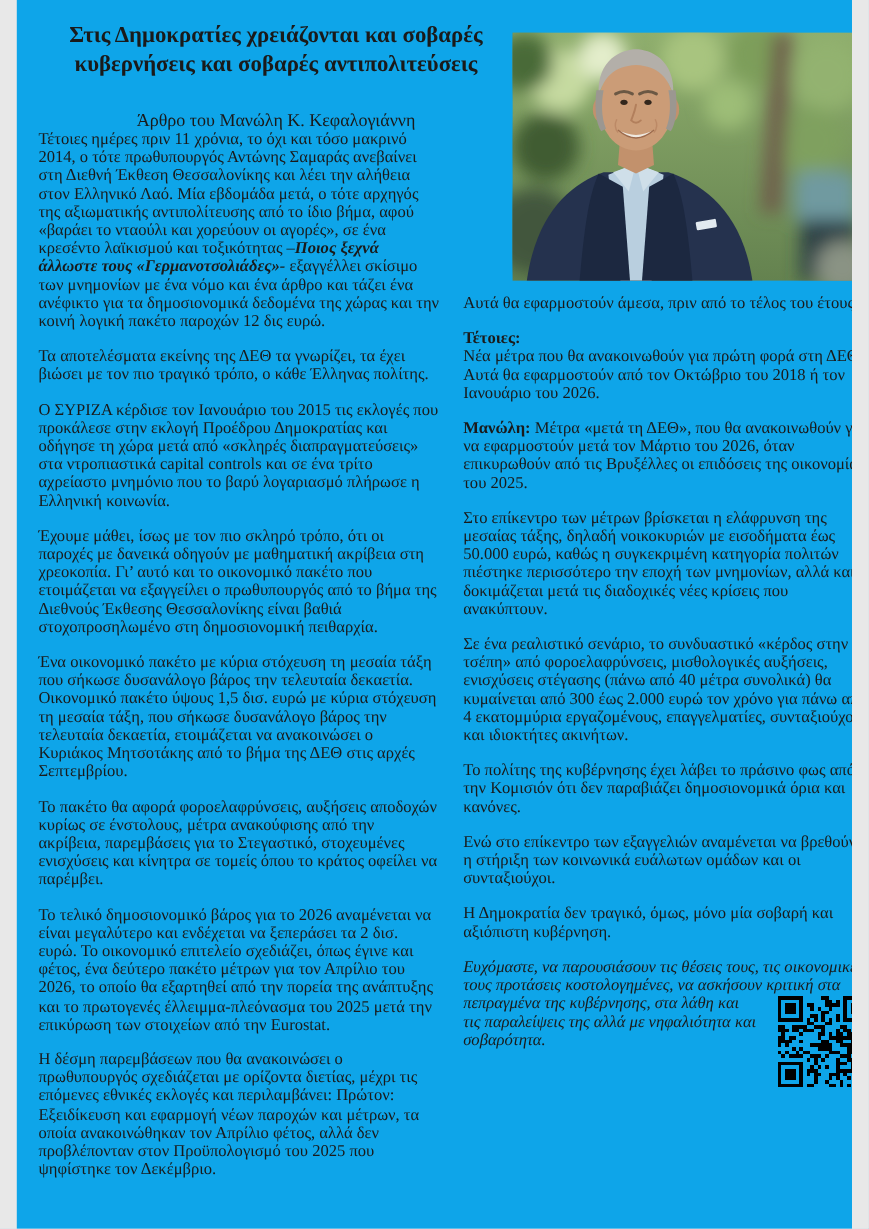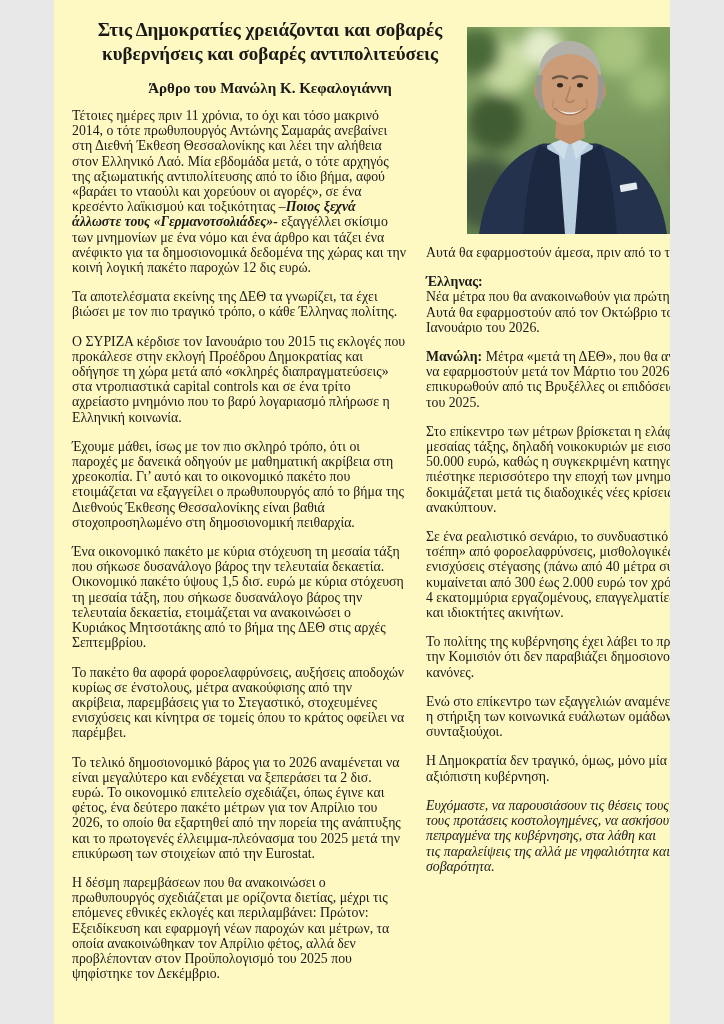--- a/index.html
+++ b/index.html
@@ -1,23 +1,23 @@
 <!DOCTYPE html>
 <html lang="el"><head>
 <meta charset="utf-8">
 <style>
   html,body{margin:0;padding:0;background:#e8e8e8;}
   .page{
-    position:relative;width:616px;height:1024px;margin:0 auto;
-    background:#fef9c3;overflow:hidden;
+    position:relative;width:696px;height:1024px;margin:0 auto;
+    background:#0ea5e9;overflow:hidden;
     font-family:"Liberation Serif","DejaVu Serif",serif;color:#1a1a1a;
   }
   .title-block{position:absolute;left:20px;top:18px;width:392px;text-align:center;}
   .title-block h1{margin:0;font-size:19px;line-height:1.28;font-weight:bold;}
-  .byline{margin-top:13px;font-size:15px;font-weight:bold;}
+  .byline{margin-top:26px;font-size:15px;font-weight:normal;}
   .photo{position:absolute;left:413px;top:27px;width:287px;height:207px;}
   .photo svg{width:100%;height:100%;display:block;}
   .col{position:absolute;font-size:13.8px;line-height:15.2px;text-align:left;}
   .col p{margin:0 0 14px 0;}
   .col-left{left:18px;top:108px;width:335px;}
   .col-right{left:372px;top:245px;width:338px;}
   .b{font-weight:bold;}
   .i{font-style:italic;margin-top:37px;}
   .qr-float{float:right;width:76px;height:76px;margin:2px 0 4px 16px;position:relative;}
   .qr-float svg{width:76px;height:76px;display:block;}
@@ -93,21 +93,21 @@
       <p><span>Τα αποτελέσματα εκείνης της ΔΕΘ τα γνωρίζει, τα έχει βιώσει με τον πιο τραγικό τρόπο, ο κάθε Έλληνας πολίτης.</span></p>
       <p><span>Ο ΣΥΡΙΖΑ κέρδισε τον Ιανουάριο του 2015 τις εκλογές που προκάλεσε στην εκλογή Προέδρου Δημοκρατίας και οδήγησε τη χώρα μετά από «σκληρές διαπραγματεύσεις» στα ντροπιαστικά capital controls και σε ένα τρίτο αχρείαστο μνημόνιο που το βαρύ λογαριασμό πλήρωσε η Ελληνική κοινωνία.</span></p>
       <p><span>Έχουμε μάθει, ίσως με τον πιο σκληρό τρόπο, ότι οι παροχές με δανεικά οδηγούν με μαθηματική ακρίβεια στη χρεοκοπία. Γι’ αυτό και το οικονομικό πακέτο που ετοιμάζεται να εξαγγείλει ο πρωθυπουργός από το βήμα της Διεθνούς Έκθεσης Θεσσαλονίκης είναι βαθιά στοχοπροσηλωμένο στη δημοσιονομική πειθαρχία.</span></p>
       <p><span>Ένα οικονομικό πακέτο με κύρια στόχευση τη μεσαία τάξη που σήκωσε δυσανάλογο βάρος την τελευταία δεκαετία. Οικονομικό πακέτο ύψους 1,5 δισ. ευρώ με κύρια στόχευση τη μεσαία τάξη, που σήκωσε δυσανάλογο βάρος την τελευταία δεκαετία, ετοιμάζεται να ανακοινώσει ο Κυριάκος Μητσοτάκης από το βήμα της ΔΕΘ στις αρχές Σεπτεμβρίου.</span></p>
       <p><span>Το πακέτο θα αφορά φοροελαφρύνσεις, αυξήσεις αποδοχών κυρίως σε ένστολους, μέτρα ανακούφισης από την ακρίβεια, παρεμβάσεις για το Στεγαστικό, στοχευμένες ενισχύσεις και κίνητρα σε τομείς όπου το κράτος οφείλει να παρέμβει.</span></p>
       <p><span>Το τελικό δημοσιονομικό βάρος για το 2026 αναμένεται να είναι μεγαλύτερο και ενδέχεται να ξεπεράσει τα 2 δισ. ευρώ. Το οικονομικό επιτελείο σχεδιάζει, όπως έγινε και φέτος, ένα δεύτερο πακέτο μέτρων για τον Απρίλιο του 2026, το οποίο θα εξαρτηθεί από την πορεία της ανάπτυξης και το πρωτογενές έλλειμμα-πλεόνασμα του 2025 μετά την επικύρωση των στοιχείων από την Eurostat.</span></p>
       <p><span>Η δέσμη παρεμβάσεων που θα ανακοινώσει ο πρωθυπουργός σχεδιάζεται με ορίζοντα διετίας, μέχρι τις επόμενες εθνικές εκλογές και περιλαμβάνει: Πρώτον: Εξειδίκευση και εφαρμογή νέων παροχών και μέτρων, τα οποία ανακοινώθηκαν τον Απρίλιο φέτος, αλλά δεν προβλέπονταν στον Προϋπολογισμό του 2025 που ψηφίστηκε τον Δεκέμβριο.</span></p>
     </div>
   <div class="col col-right">
       <p><span>Αυτά θα εφαρμοστούν άμεσα, πριν από το τέλος του έτους.</span></p>
-      <p><span class="b">Έλληνας:</span><br><span>Νέα μέτρα που θα ανακοινωθούν για πρώτη φορά στη ΔΕΘ. Αυτά θα εφαρμοστούν από τον Οκτώβριο του 2018 ή τον Ιανουάριο του 2026.</span></p>
+      <p><span class="b">Τέτοιες:</span><br><span>Νέα μέτρα που θα ανακοινωθούν για πρώτη φορά στη ΔΕΘ. Αυτά θα εφαρμοστούν από τον Οκτώβριο του 2018 ή τον Ιανουάριο του 2026.</span></p>
       <p><span class="b">Μανώλη:</span><span> Μέτρα «μετά τη ΔΕΘ», που θα ανακοινωθούν για να εφαρμοστούν μετά τον Μάρτιο του 2026, όταν επικυρωθούν από τις Βρυξέλλες οι επιδόσεις της οικονομίας του 2025.</span></p>
       <p><span>Στο επίκεντρο των μέτρων βρίσκεται η ελάφρυνση της μεσαίας τάξης, δηλαδή νοικοκυριών με εισοδήματα έως 50.000 ευρώ, καθώς η συγκεκριμένη κατηγορία πολιτών πιέστηκε περισσότερο την εποχή των μνημονίων, αλλά και δοκιμάζεται μετά τις διαδοχικές νέες κρίσεις που ανακύπτουν.</span></p>
       <p><span>Σε ένα ρεαλιστικό σενάριο, το συνδυαστικό «κέρδος στην τσέπη» από φοροελαφρύνσεις, μισθολογικές αυξήσεις, ενισχύσεις στέγασης (πάνω από 40 μέτρα συνολικά) θα κυμαίνεται από 300 έως 2.000 ευρώ τον χρόνο για πάνω από 4 εκατομμύρια εργαζομένους, επαγγελματίες, συνταξιούχους και ιδιοκτήτες ακινήτων.</span></p>
       <p><span>Το πολίτης της κυβέρνησης έχει λάβει το πράσινο φως από την Κομισιόν ότι δεν παραβιάζει δημοσιονομικά όρια και κανόνες.</span></p>
       <p><span>Ενώ στο επίκεντρο των εξαγγελιών αναμένεται να βρεθούν η στήριξη των κοινωνικά ευάλωτων ομάδων και οι συνταξιούχοι.</span></p>
       <p><span>Η Δημοκρατία δεν τραγικό, όμως, μόνο μία σοβαρή και αξιόπιστη κυβέρνηση.</span><br></p>
       <p><span class="i">Ευχόμαστε, να παρουσιάσουν τις θέσεις τους, τις οικονομικές τους προτάσεις κοστολογημένες, να ασκήσουν κριτική στα </span><span class="qr-float">
           <svg viewBox="0 0 25 25" shape-rendering="crispEdges">
             <rect x="0" y="0" width="1" height="1" fill="#000000"></rect>
             <rect x="1" y="0" width="1" height="1" fill="#000000"></rect>

